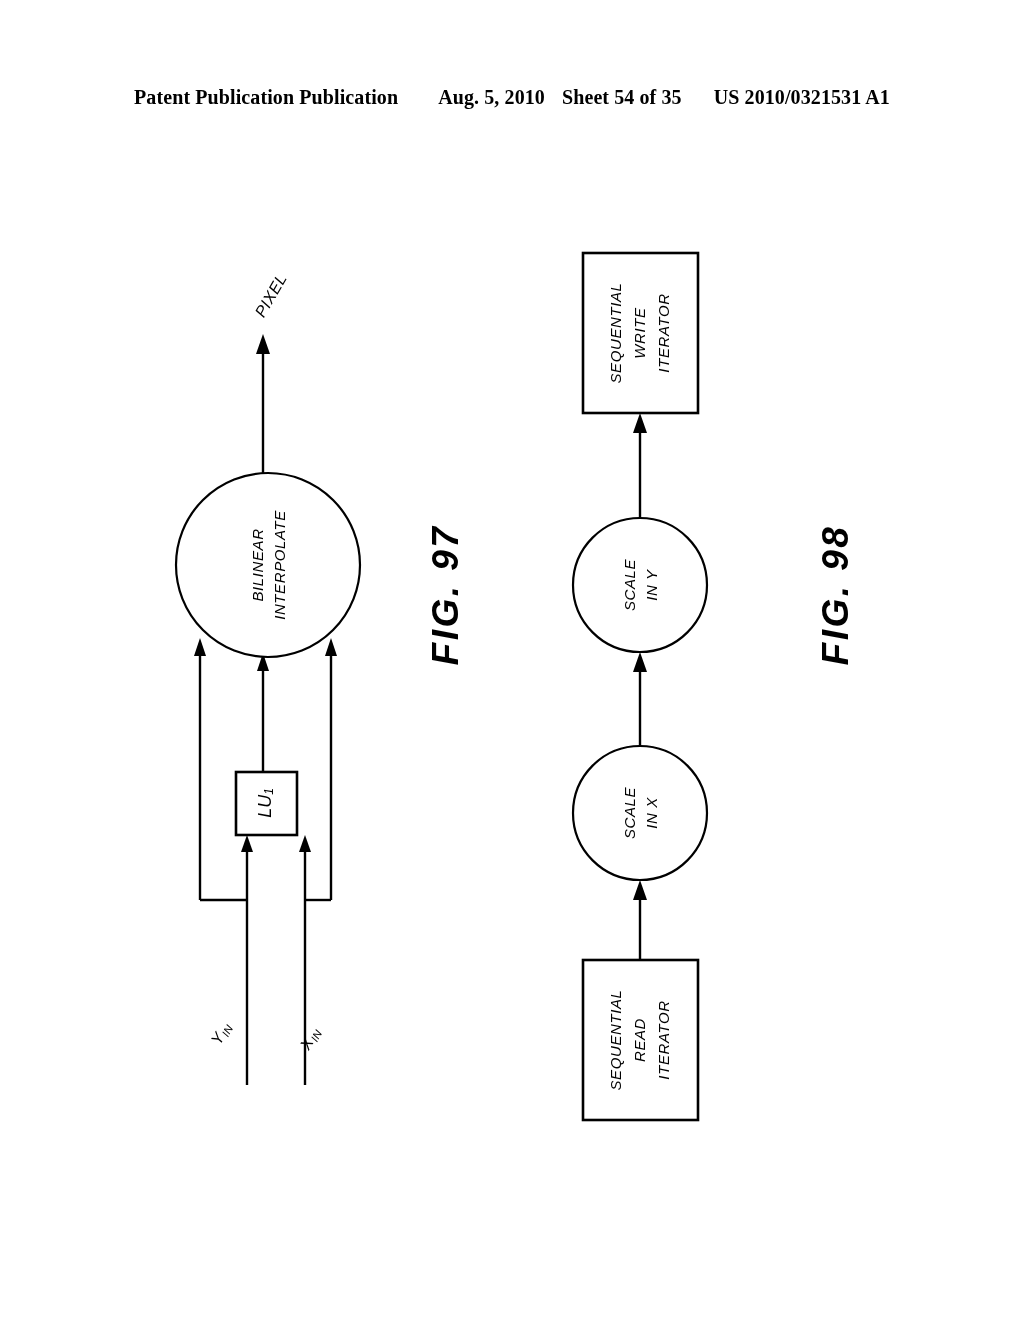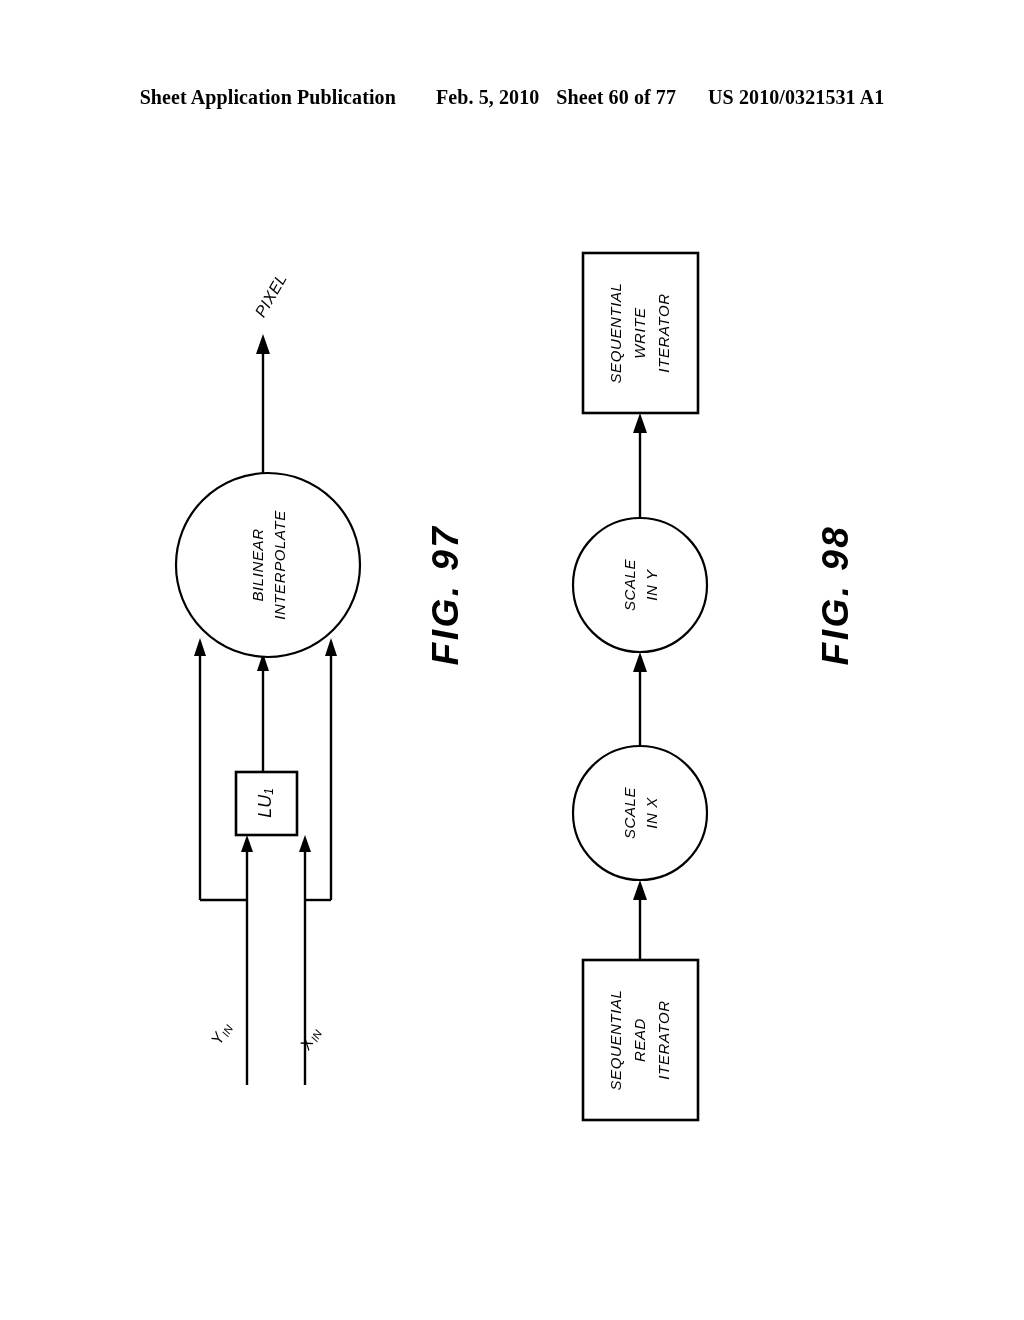--- a/index.html
+++ b/index.html
@@ -101,21 +101,21 @@
     font-weight: bold;
     font-size: 37px;
     fill: #000000;
     letter-spacing: 2.5px;
   }
 </style>
 </head>
 <body>
 
 <div id="pub-header">
-  <span class="hdr-seg">Sheet Application Publication</span><span class="gap-a"></span><span class="hdr-seg">Feb. 5, 2010</span><span class="gap-b"></span><span class="hdr-seg">Sheet 60 of 77</span><span class="gap-c"></span><span class="hdr-seg">US 2010/0321531 A1</span>
+  <span class="hdr-seg">Patent Publication Publication</span><span class="gap-a"></span><span class="hdr-seg">Aug. 5, 2010</span><span class="gap-b"></span><span class="hdr-seg">Sheet 54 of 35</span><span class="gap-c"></span><span class="hdr-seg">US 2010/0321531 A1</span>
 </div>
 
 <div id="figure-canvas">
 <svg viewBox="0 0 1024 1320" xmlns="http://www.w3.org/2000/svg">
 
   <g>
 
     <line class="conn-line" x1="305" y1="1085" x2="305" y2="900"></line>
     <line class="conn-line" x1="305" y1="900" x2="305" y2="851"></line>
     <polygon class="arrow-head" points="305,835 299,852 311,852"></polygon>

